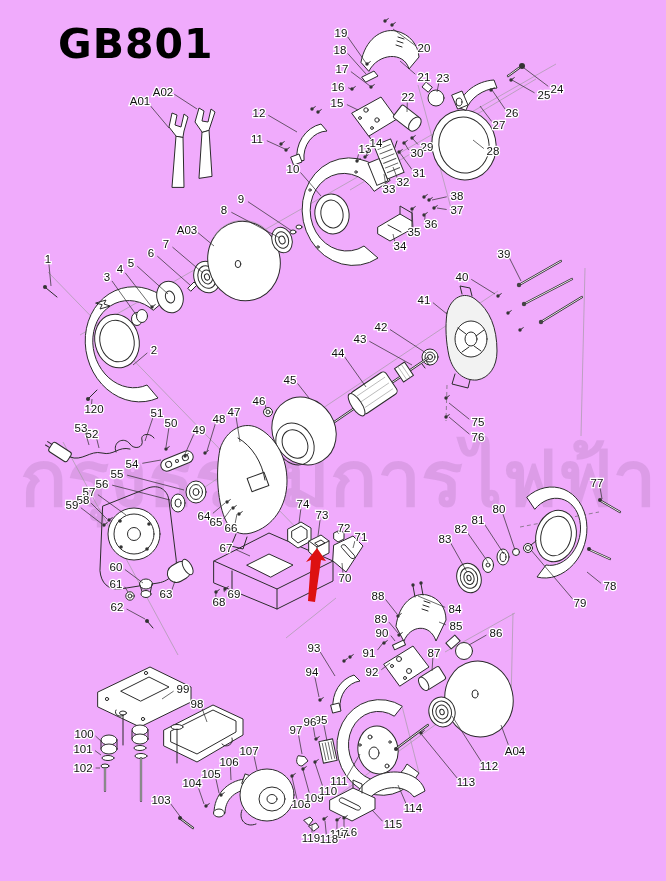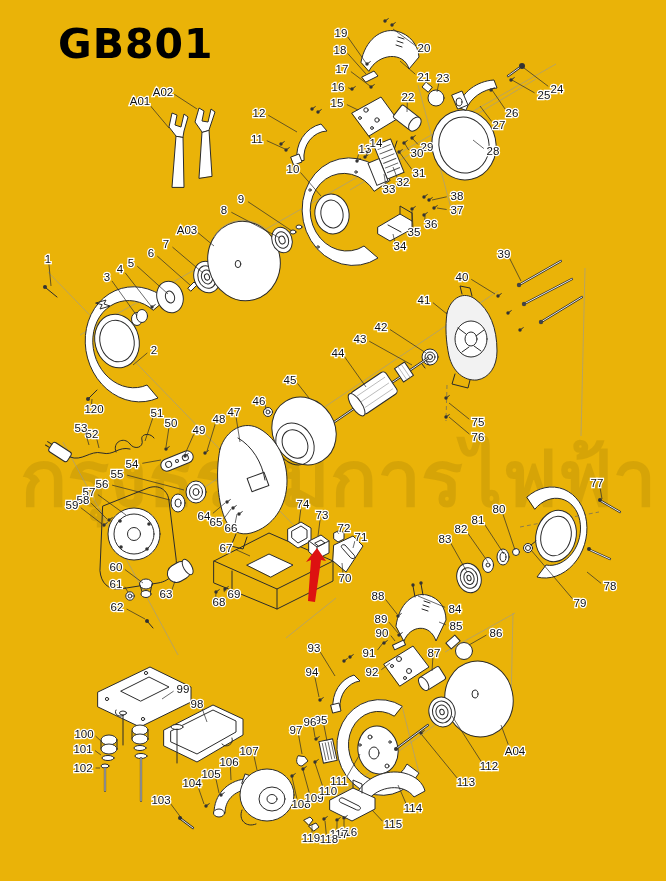--- a/index.html
+++ b/index.html
@@ -1,16 +1,16 @@
 <!DOCTYPE html>
 <html><head>
 <meta charset="utf-8">
 <style>
   html,body{margin:0;padding:0;background:#fff;}
-  .stage{position:relative;width:666px;height:881px;background:#eab308;overflow:hidden;
+  .stage{position:relative;width:666px;height:881px;background:#f0abfc;overflow:hidden;
          font-family:"Liberation Sans",sans-serif;}
   .title{position:absolute;left:58px;top:20px;font-family:"DejaVu Sans",sans-serif;
          font-weight:800;font-size:41px;letter-spacing:1px;color:#000;}
   .watermark{position:absolute;left:20px;top:416px;font-family:"DejaVu Sans",sans-serif;
          font-weight:bold;font-size:78px;white-space:nowrap;color:#000;opacity:.08;
          pointer-events:none;}
   svg.diagram{position:absolute;left:0;top:0;}
   svg .ol{stroke:#2b2b2b;stroke-width:1;fill:none;stroke-linejoin:round;stroke-linecap:round;}
   svg .fw{fill:#fff;}
   svg .fg{fill:#f2f2f2;}

